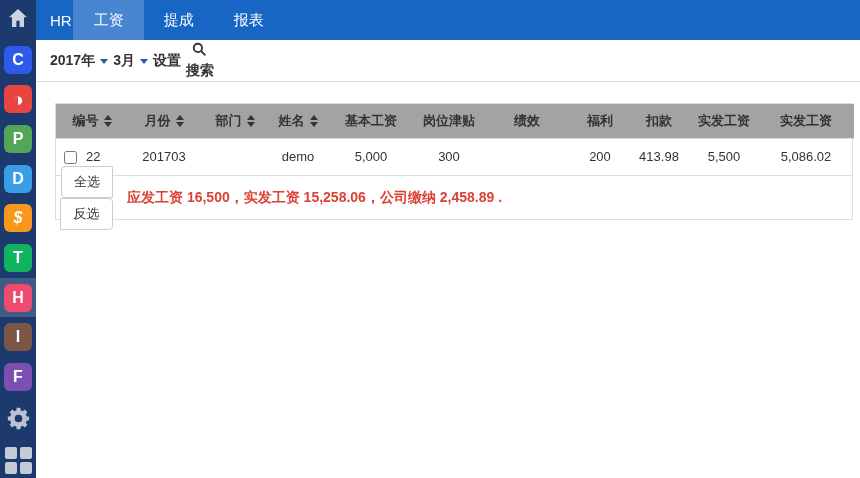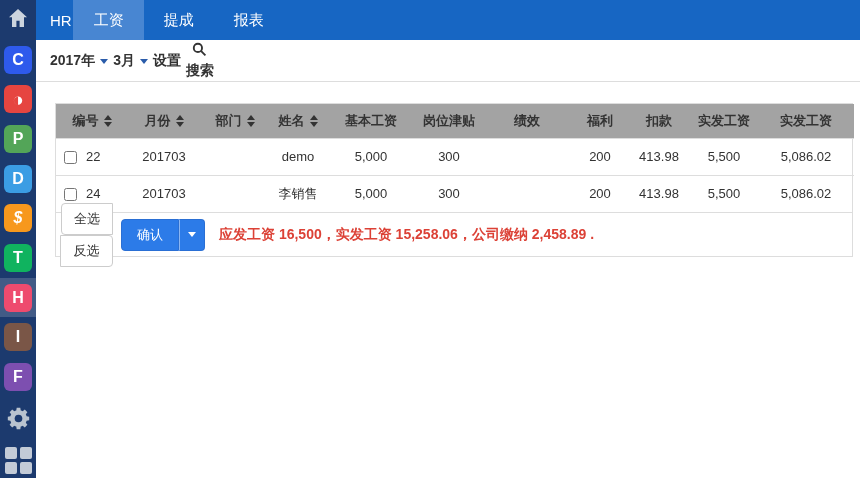--- a/index.html
+++ b/index.html
@@ -207,46 +207,27 @@
               <td></td>
               <td>demo</td>
               <td>5,000</td>
               <td>300</td>
               <td></td>
               <td>200</td>
               <td>413.98</td>
               <td>5,500</td>
               <td>5,086.02</td>
             </tr>
-            <tr>
-              <td class="c-id"><input type="checkbox" style=""><span>24</span></td>
-              <td>201703</td>
-              <td></td>
-              <td>李销售</td>
-              <td>5,000</td>
-              <td>300</td>
-              <td></td>
-              <td>200</td>
-              <td>413.98</td>
-              <td>5,500</td>
-              <td>5,086.02</td>
-            </tr>
           </tbody>
         </table>
 
         <div class="tfoot">
           <div class="btn-group">
             <button class="btn">全选</button>
             <button class="btn">反选</button>
           </div>
-          <div class="split">
-            <button class="btn btn-primary main-part">确认</button>
-            <button class="btn btn-primary caret-part">
-                <i class="caret-wh"></i>
-              </button>
-          </div>
           <div class="summary">应发工资 16,500，实发工资 15,258.06，公司缴纳 2,458.89 .</div>
         </div>
       </div>
     </div>
 
   </div>
 </div>
 
 </body></html>

